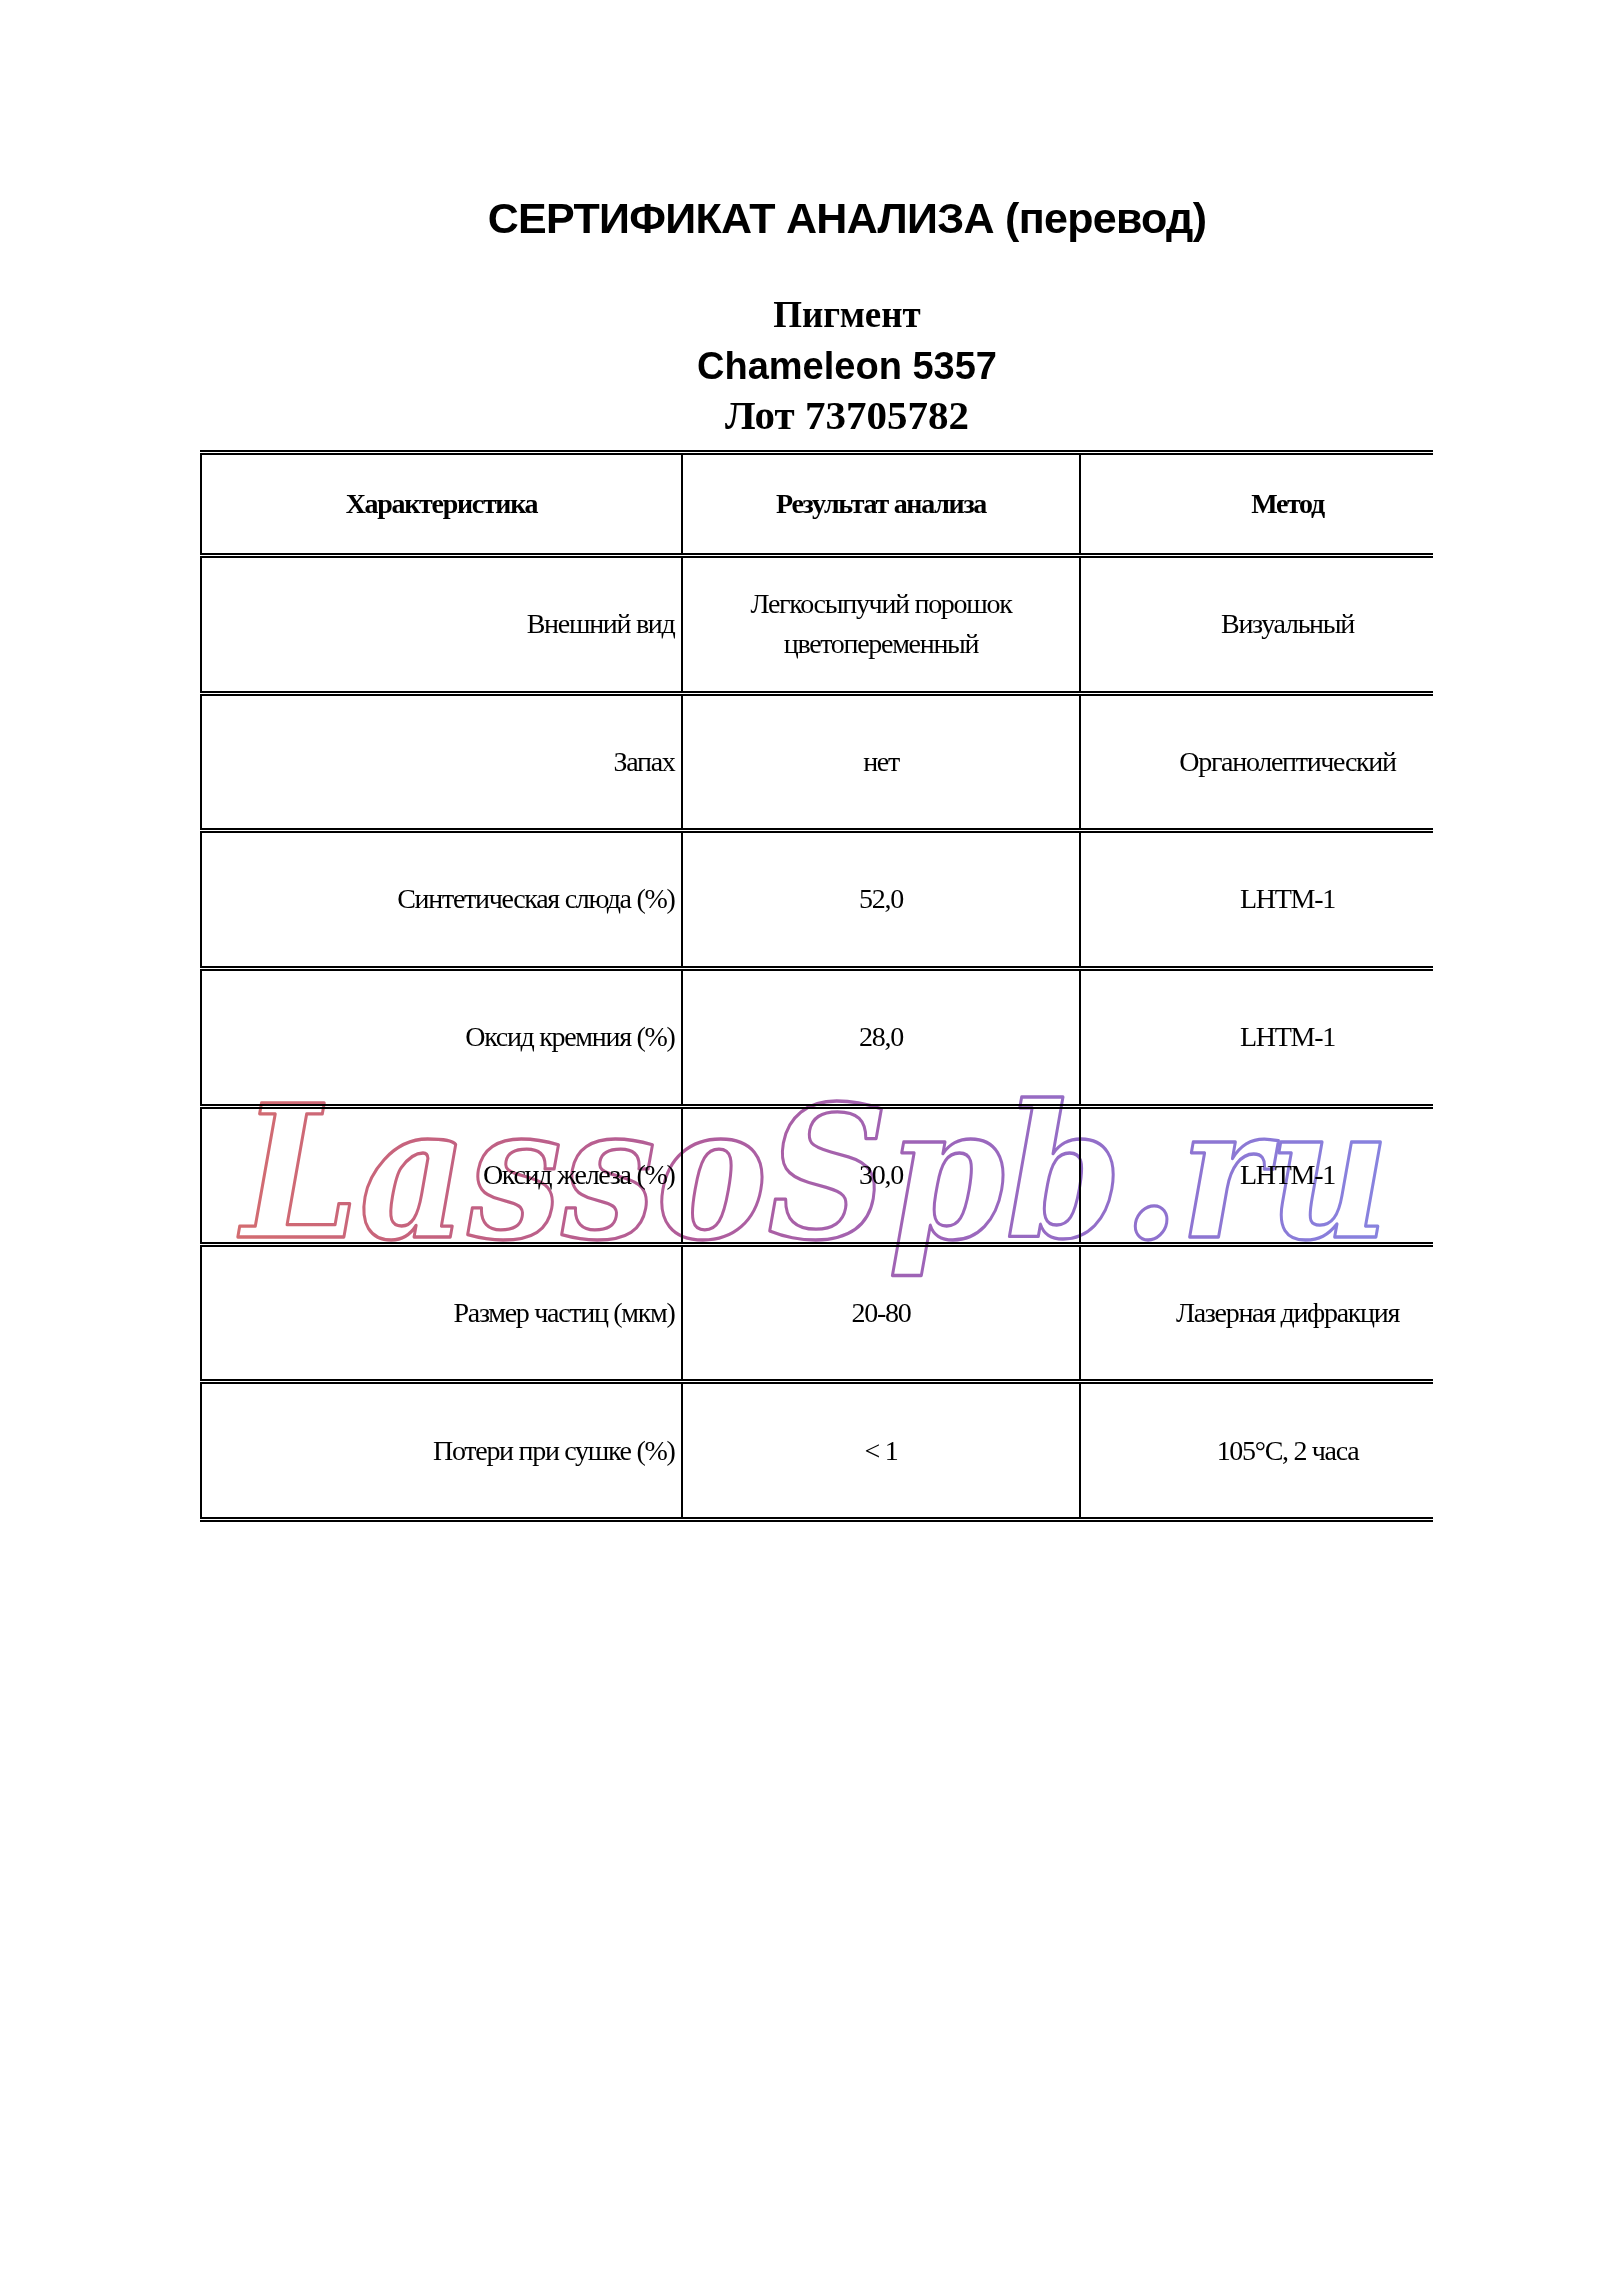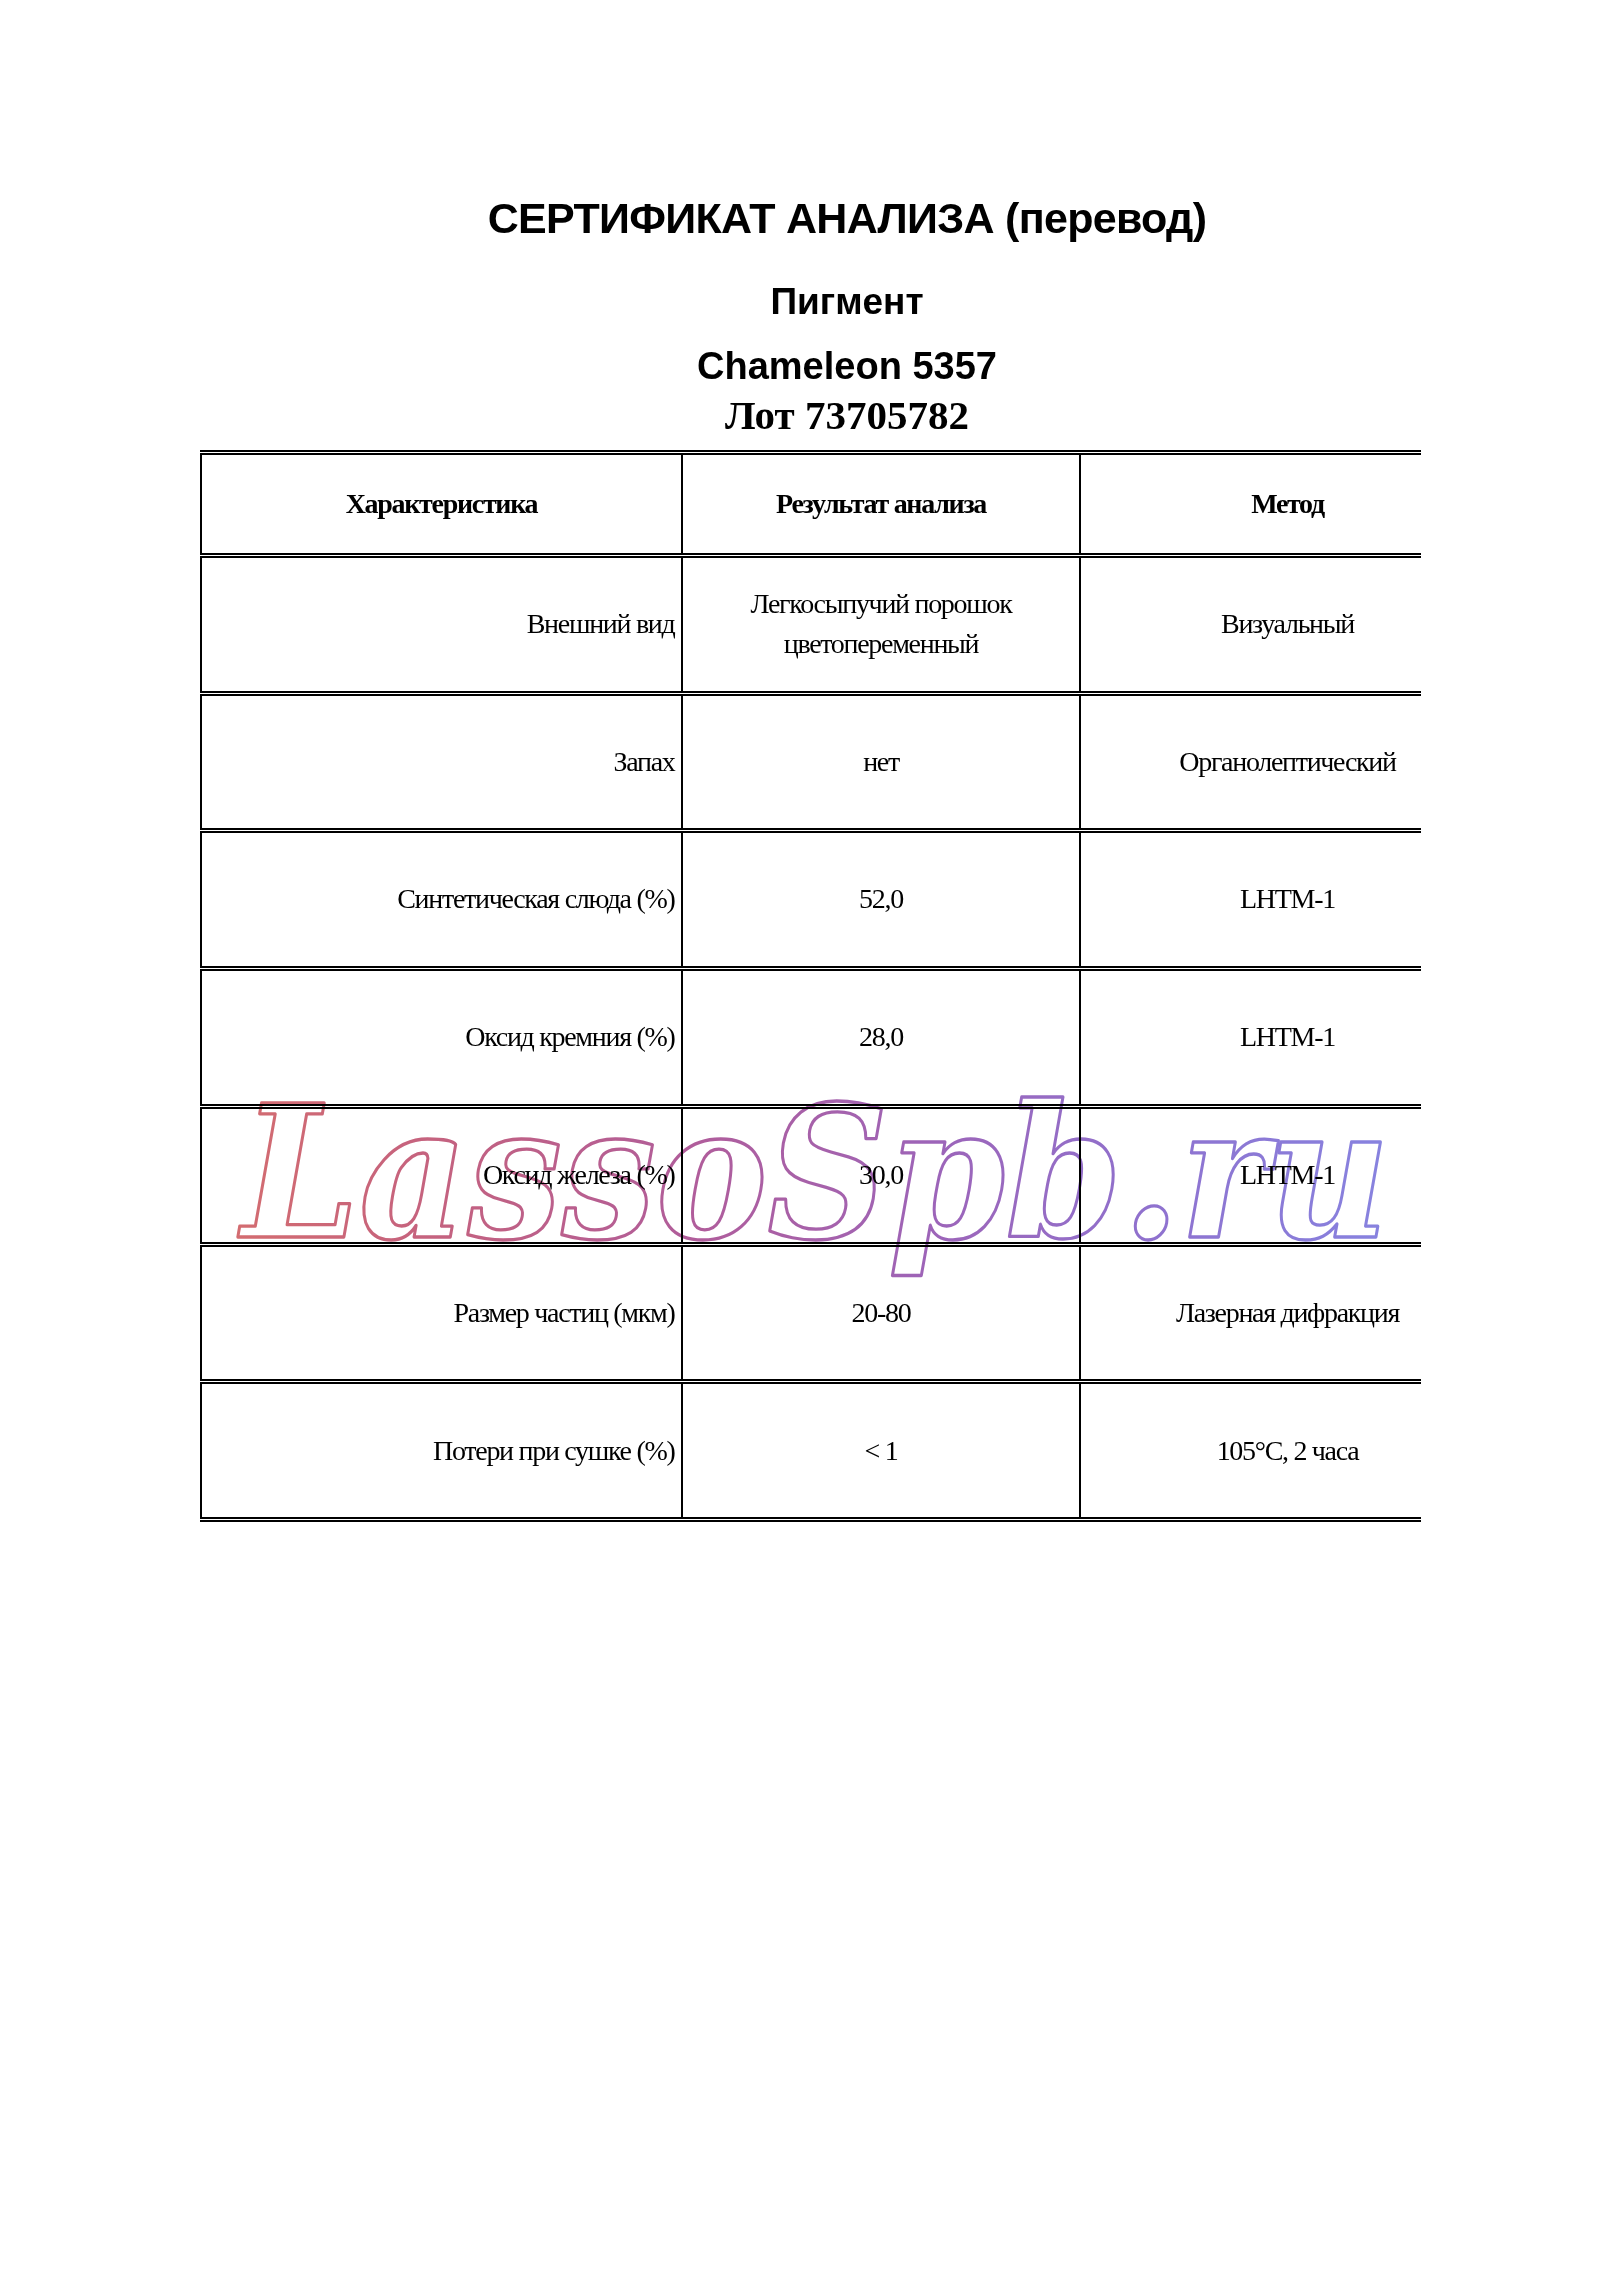--- a/index.html
+++ b/index.html
@@ -8,40 +8,41 @@
     background: #ffffff;
   }
   .page {
     position: relative;
     width: 1421px;
     height: 2295px;
     background: #ffffff;
     overflow: hidden;
     font-family: "Liberation Serif", serif;
     color: #000000;
+    padding-left: 12px;
   }
   
   .heading {
     position: absolute;
     left: 200px;
     width: 1294px;
     text-align: center;
     white-space: nowrap;
   }
   .doc-title {
     top: 196px;
     font-family: "Liberation Sans", sans-serif;
     font-weight: bold;
     font-size: 43px;
     letter-spacing: -0.7px;
     line-height: 1.05;
   }
   .product-label {
-    top: 283px;
-    font-family: Liberation Sans, sans-serif;
+    top: 296px;
+    font-family: Liberation Serif, serif;
     font-weight: bold;
     font-size: 37px;
     line-height: 1;
   }
   .product-name {
     top: 347px;
     font-family: "Liberation Sans", sans-serif;
     font-weight: bold;
     font-size: 38px;
     line-height: 1;

